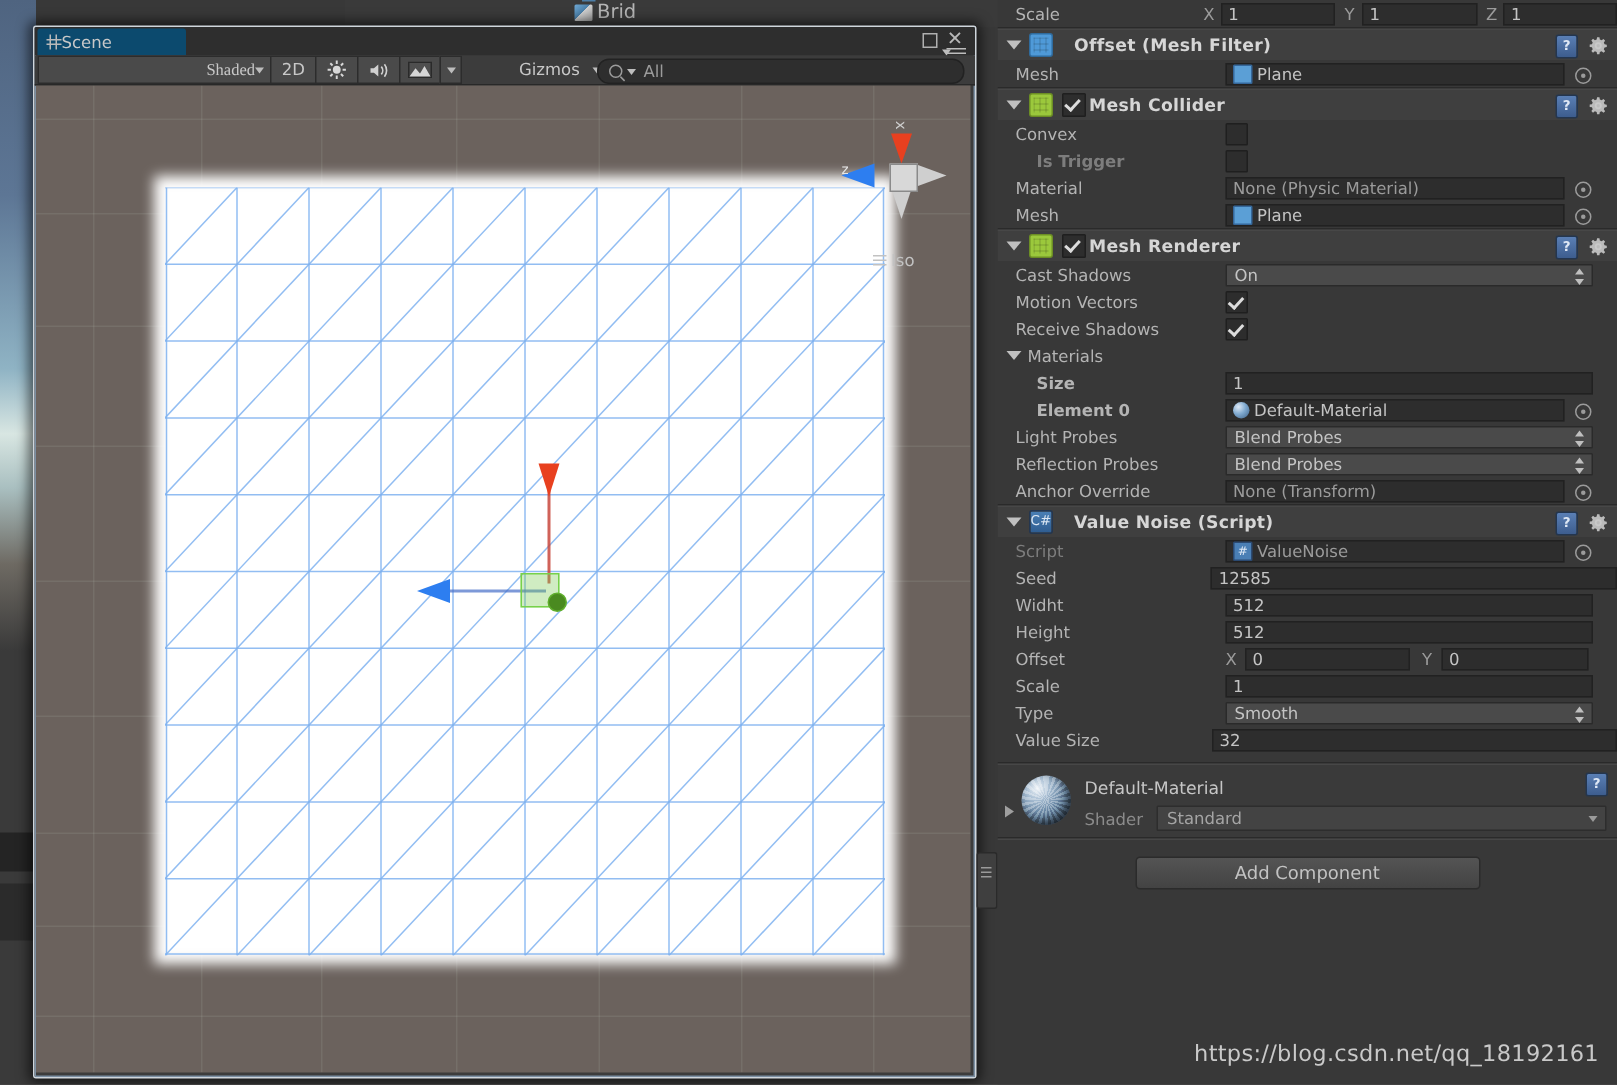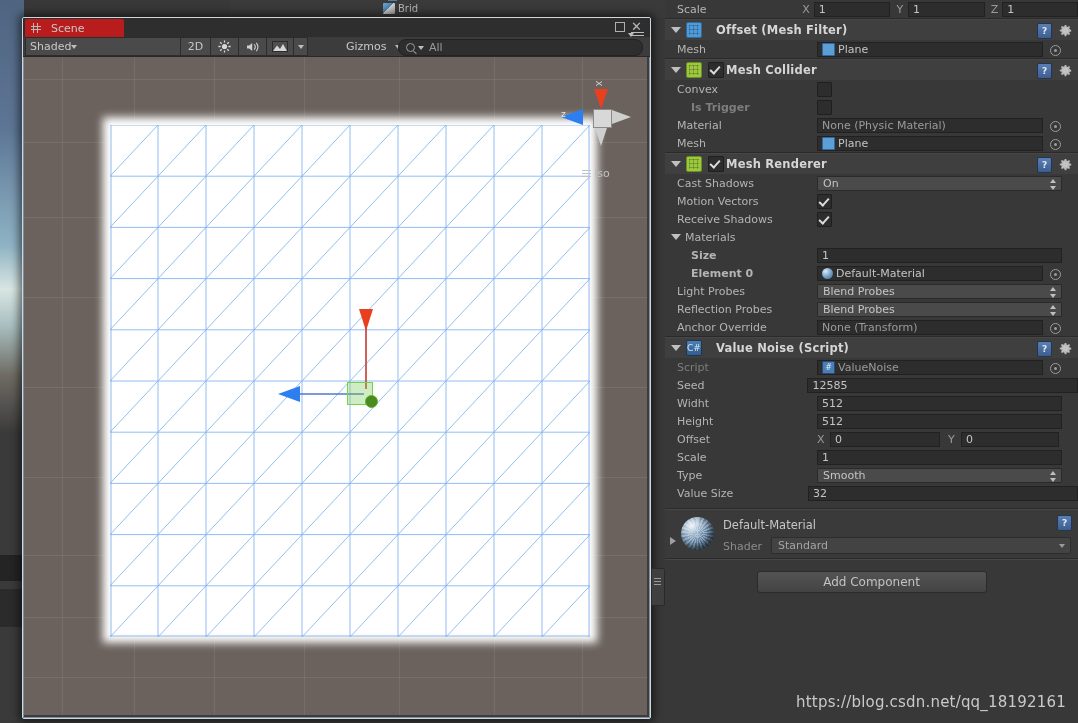--- a/index.html
+++ b/index.html
@@ -5,60 +5,60 @@
   html,body{margin:0;padding:0;background:#2b2b2b;}
   body{width:1078px;height:723px;overflow:hidden;position:relative;
        font-family:"DejaVu Sans","Liberation Sans",sans-serif;font-size:11px;color:#b4b4b4;}
 
   
   #root{position:absolute;inset:0;background:#383838;}
 
   
   #top-strip{position:absolute;left:230px;top:0;width:440px;height:18px;background:#3a3a3a;}
   #brid-item{position:absolute;left:383px;top:0px;height:16px;display:flex;align-items:center;gap:3px;
-             color:#b6b6b6;font-size:10px;}
+             color:#b6b6b6;font-size:13px;}
   #brid-icon{width:12px;height:11px;background:
       linear-gradient(135deg,#6fa8d4 0%,#4a7fa8 45%,#cfcfcf 46%,#9a9a9a 100%);
       border-radius:1px;}
   #brid-top-sq{position:absolute;left:388px;top:-6px;width:9px;height:7px;background:#4d7ea6;}
 
   
   #left-glow{position:absolute;left:0;top:0;width:24px;height:723px;
      background:linear-gradient(to bottom,#4f6480 0%,#5d7695 18%,#8fb3c4 34%,#d8e6e2 40%,#a9bfc0 45%,#6e6a63 52%,#3a3a3a 60%,#3a3a3a 100%);}
   #left-dark1{position:absolute;left:0;top:555px;width:22px;height:26px;background:#242424;}
   #left-dark2{position:absolute;left:0;top:589px;width:22px;height:38px;background:#2b2b2b;}
 
   
   #scene-window{position:absolute;left:22px;top:17px;width:627px;height:700px;
      border:1px solid #cfd6dc;border-radius:2px;background:#3c3c3c;
      box-shadow:0 0 8px 3px rgba(0,0,0,.55);overflow:hidden;}
   #scene-window::before{content:"";position:absolute;inset:0;border:1px solid #7b8fa3;pointer-events:none;}
 
   #scene-tabbar{position:absolute;left:0;top:0;width:100%;height:19px;background:#2e2e2e;}
-  #scene-tab{position:absolute;left:2px;top:1px;height:18px;width:93px;background:#b91c1c;
-     border-radius:2px 2px 0 0;display:flex;align-items:center;padding-left:6px;gap:10px;}
+  #scene-tab{position:absolute;left:2px;top:1px;height:18px;width:93px;background:#0c4a6e;
+     border-radius:2px 2px 0 0;display:flex;align-items:center;padding-left:6px;gap:0;}
   #scene-tab-label{color:#c8c8c8;font-size:11px;}
   .hash-icon{width:10px;height:10px;position:relative;}
   .hash-icon::before,.hash-icon::after{content:"";position:absolute;background:#b9b9b9;}
   .hash-icon::before{left:2px;top:0;width:1px;height:10px;box-shadow:4px 0 0 0 #b9b9b9;}
   .hash-icon::after{left:0;top:3px;width:10px;height:1px;box-shadow:0 3px 0 0 #b9b9b9;}
 
   #win-min{position:absolute;right:25px;top:4px;width:8px;height:8px;border:1px solid #b0b0b0;}
   #win-close{position:absolute;right:8px;top:2px;color:#b8b8b8;font-size:13px;line-height:13px;}
   #win-menu{position:absolute;right:6px;top:14px;width:16px;height:9px;}
   #win-menu i{position:absolute;right:0;width:13px;height:1px;background:#bdbdbd;}
   #win-menu i:nth-child(1){top:0;} #win-menu i:nth-child(2){top:3px;} #win-menu i:nth-child(3){top:6px;}
   #win-menu b{position:absolute;left:0;top:1px;border-left:3px solid transparent;border-right:3px solid transparent;border-top:4px solid #bdbdbd;}
 
   #scene-toolbar{position:absolute;left:0;top:19px;width:100%;height:19px;background:#3c3c3c;
      border-bottom:1px solid #282828;display:flex;align-items:center;}
   .tb-btn{height:17px;display:flex;align-items:center;justify-content:center;
      background:#4a4a4a;border:1px solid #2c2c2c;color:#c8c8c8;font-size:11px;margin-left:-1px;}
   .tb-btn.first{margin-left:2px;}
-  #tb-shaded{width:146px;justify-content:flex-start;padding:0 4px;}
+  #tb-shaded{width:146px;justify-content:flex-end;padding:0 4px;font-family:Liberation Serif, serif;}
   #tb-2d{width:29px;}
   #tb-light{width:27px;}
   #tb-audio{width:27px;}
   #tb-fx{width:26px;}
   #tb-fx-arrow{width:13px;}
   .caret-dn{border-left:3px solid transparent;border-right:3px solid transparent;border-top:4px solid #bdbdbd;}
   #tb-gizmos{position:absolute;right:246px;top:1px;width:55px;background:#3c3c3c;border:none;
      justify-content:space-between;padding:0 3px;}
   #tb-search{position:absolute;right:7px;top:2px;width:236px;height:15px;background:#2e2e2e;
      border:1px solid #222;border-radius:8px;display:flex;align-items:center;padding-left:7px;gap:3px;color:#9b9b9b;}

